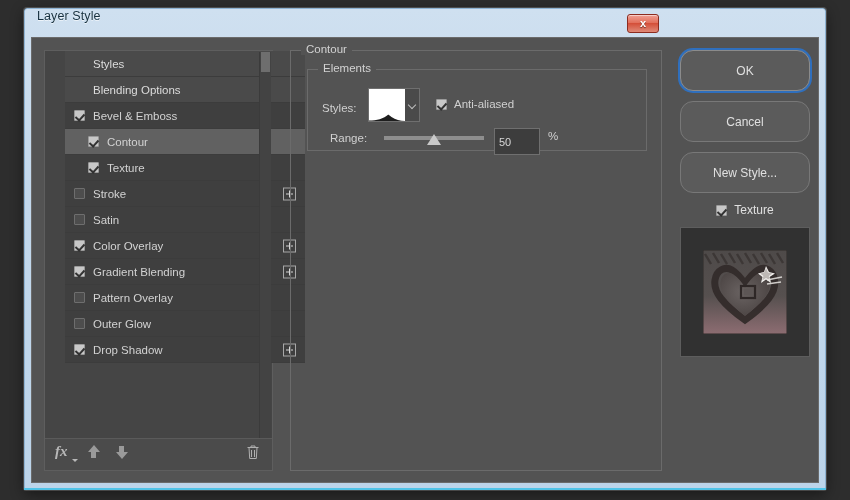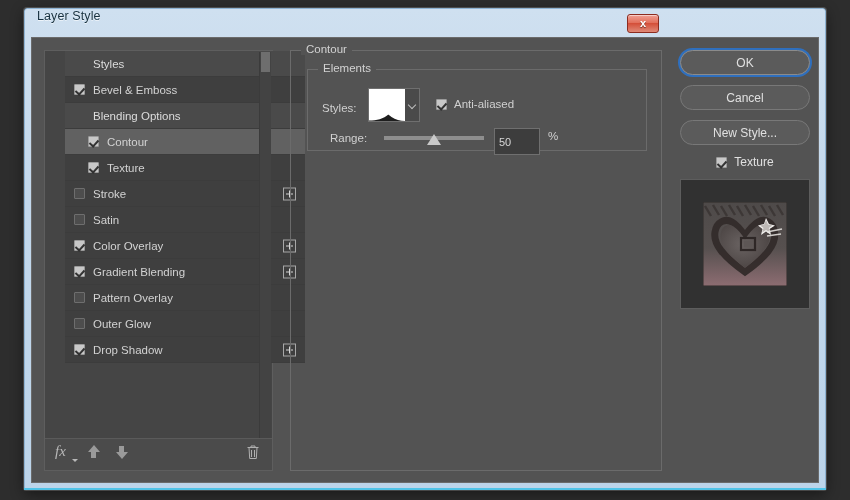--- a/index.html
+++ b/index.html
@@ -190,20 +190,21 @@
     background: #6e6e6e;
   }
 
   
   #styles-toolbar {
     position: absolute;
     left: 0; bottom: 0;
     width: 227px; height: 31px;
     background: #4b4b4b;
     border-top: 1px solid #5a5a5a;
+    font-weight: bold;
   }
   .tool-icon {
     position: absolute;
     top: 6px;
     color: #b8b8b8;
     font-size: 14px;
     cursor: pointer;
     user-select: none;
   }
   #tool-fx { left: 10px; font-style: italic; font-family: "Liberation Serif", serif; font-size: 15px; top: 4px; }
@@ -362,21 +363,21 @@
     color: #d0d0d0;
   }
 
   
   #right-col {
     position: absolute;
     left: 648px; top: 12px;
     width: 130px;
   }
   .dlg-button {
-    width: 130px; height: 25px;
+    width: 130px; height: 41px;
     border-radius: 13px;
     background: #5b5b5b;
     border: 1px solid #787878;
     box-sizing: border-box;
     color: #e0e0e0;
     font-size: 12px;
     font-family: "Liberation Sans", sans-serif;
     display: flex;
     align-items: center;
     justify-content: center;
@@ -429,27 +430,27 @@
     </div>
 
     <div id="dialog-body">
 
       <div id="styles-panel">
         <div id="styles-list">
             <div class="style-row header-row">
               <div class="cb spacer"></div>
               <span class="row-label">Styles</span>
             </div>
-            <div class="style-row effect-row">
-              <div class="cb on"></div>
-              <span class="row-label">Bevel &amp; Emboss</span>
-            </div>
             <div class="style-row header-row">
               <div class="cb spacer"></div>
               <span class="row-label">Blending Options</span>
+            </div>
+            <div class="style-row effect-row">
+              <div class="cb on"></div>
+              <span class="row-label">Bevel &amp; Emboss</span>
             </div>
             <div class="style-row effect-row selected indented">
               <div class="cb on"></div>
               <span class="row-label">Contour</span>
             </div>
             <div class="style-row effect-row indented">
               <div class="cb on"></div>
               <span class="row-label">Texture</span>
             </div>
             <div class="style-row effect-row">

